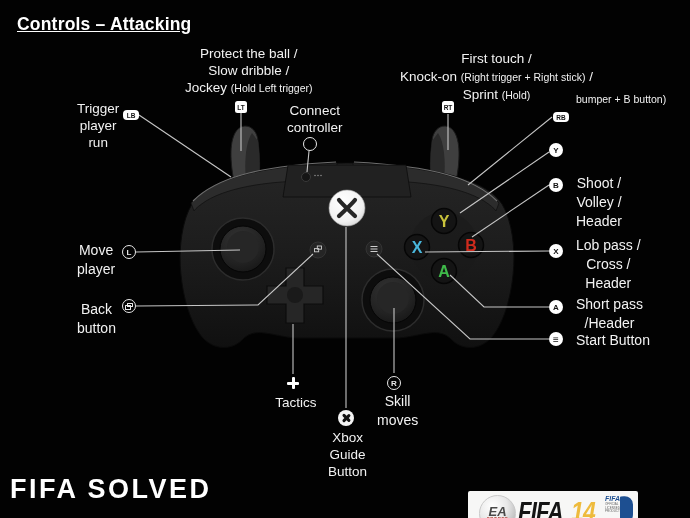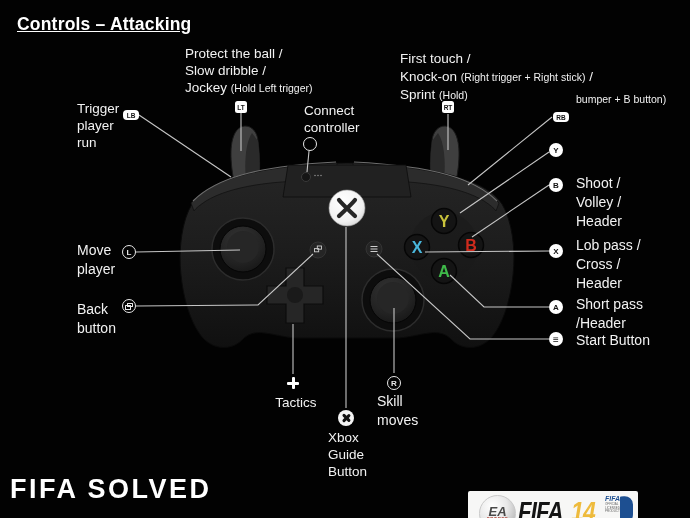--- a/index.html
+++ b/index.html
@@ -1,20 +1,20 @@
 <!DOCTYPE html>
 <html><head>
 <meta charset="utf-8">
 <style>
   html,body{margin:0;padding:0;background:#000;}
   .stage{position:relative;width:690px;height:518px;background:#020202;overflow:hidden;
          font-family:"Liberation Sans",sans-serif;color:#f0f0f0;}
   .abs{position:absolute;}
   .title{left:17px;top:14px;font-size:17.5px;font-weight:bold;letter-spacing:.2px;color:#fff;text-decoration:underline;}
-  .callout{position:absolute;color:#f2f2f2;}
+  .callout{position:absolute;color:#f2f2f2;text-align:center;}
   .c17{font-size:13.5px;line-height:17px;}
   .c18{font-size:13.5px;line-height:18px;}
   .c19{font-size:14px;line-height:19px;}
   .sm{font-size:10.5px;}
   
   .pill,.sq,.bcirc,.ring{position:absolute;display:flex;align-items:center;justify-content:center;box-sizing:border-box;}
   .pill{background:#fff;color:#111;font-weight:bold;font-size:6.5px;width:16px;height:10px;border-radius:4px;}
   .sq{background:#fff;color:#111;font-weight:bold;font-size:6.5px;width:12px;height:12px;border-radius:2.5px;}
   .bcirc{background:#fff;color:#111;font-weight:bold;font-size:8px;width:14px;height:14px;border-radius:50%;}
   .bcirc.menu{font-size:10px;font-weight:bold;}
@@ -154,21 +154,21 @@
   </div>
   <span class="sq" style="left:235px;top:101px;">LT</span>
 
   <div class="callout c17" style="left:77px;top:100px;">
     <div>Trigger</div>
     <div>player</div>
     <div>run</div>
   </div>
   <span class="pill" style="left:123px;top:110px;">LB</span>
 
-  <div class="callout c17" style="left:304px;top:102px;">
+  <div class="callout c17" style="left:287px;top:102px;">
     <div>Connect</div>
     <div>controller</div>
   </div>
   <span class="ring" style="left:303px;top:137px;"></span>
 
   <div class="callout c18" style="left:400px;top:50px;">
     <div>First touch /</div>
     <div><span>Knock-on</span> <span class="sm">(Right trigger + Right stick)</span> <span>/</span></div>
     <div><span>Sprint</span> <span class="sm">(Hold)</span></div>
   </div>

